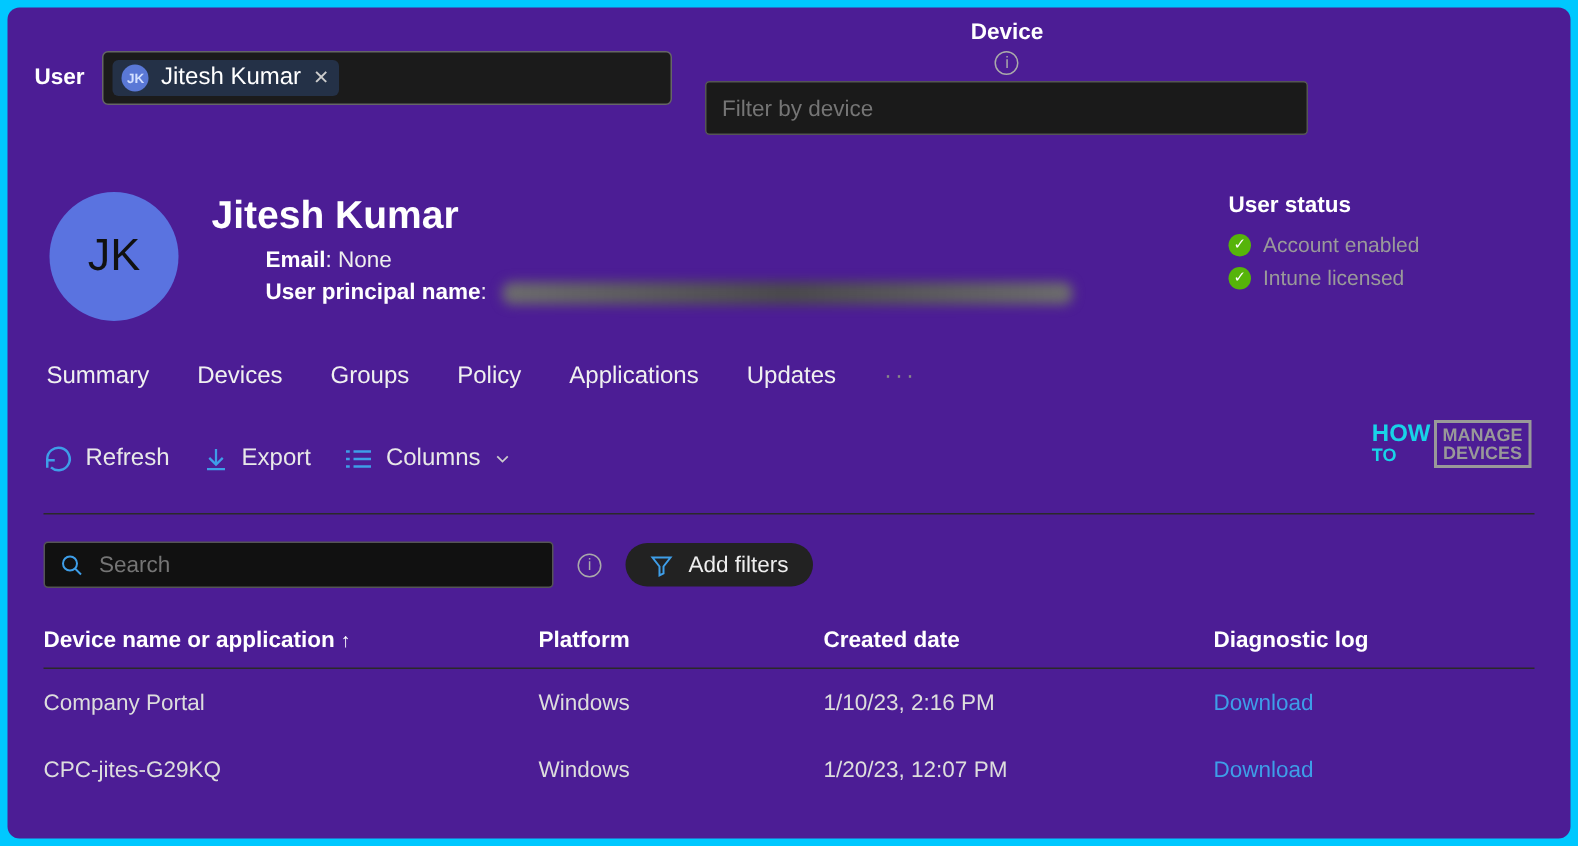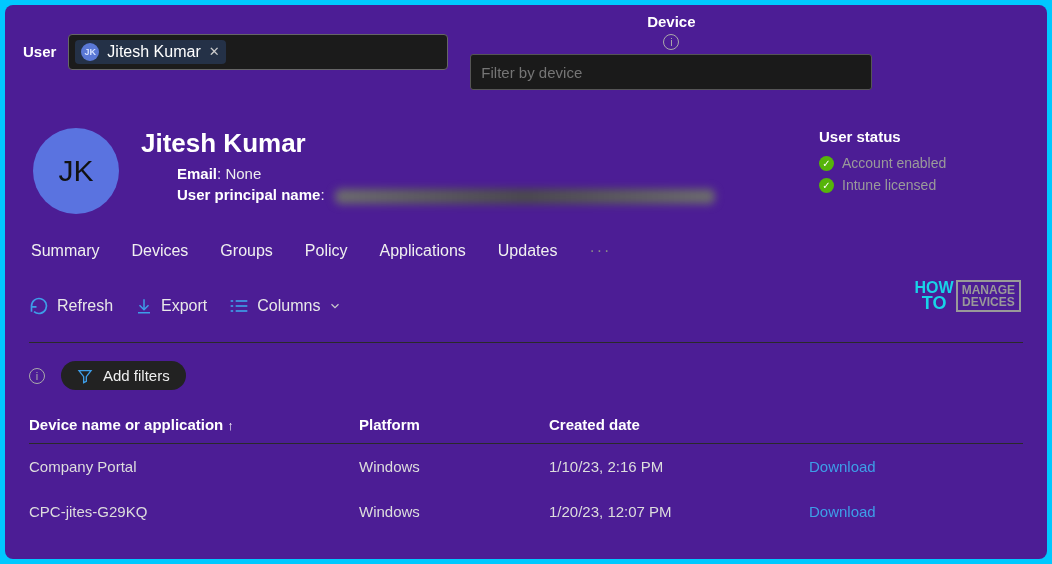--- a/index.html
+++ b/index.html
@@ -127,21 +127,21 @@
       display: flex; align-items: center; gap: 22px;
       padding: 30px 24px 10px 24px;
       position: relative;
     }
     .tool-btn { display: inline-flex; align-items: center; gap: 8px; color: #e8e8e8; cursor: pointer; font-size: 16px; }
     .watermark {
       position: absolute; right: 26px; top: 14px;
       display: flex; align-items: center; gap: 2px;
     }
     .wm-how { color:#18d3e8; font-weight:800; font-size:16px; line-height:0.9; text-align:right;}
-    .wm-to { color:#18d3e8; font-weight:800; font-size:18px; line-height:0.9;text-align:center;}
+    .wm-to { color:#18d3e8; font-weight:800; font-size:12px; line-height:0.9;}
     .wm-box { border:2px solid #999; color:#999; font-weight:700; font-size:12px; padding:2px 4px; text-align:center; line-height:1;}
     .divider { height:1px; background:#2a2a2a; margin: 16px 24px 0 24px; }
     .search-row {
       display: flex; align-items:center; gap: 16px;
       padding: 18px 24px 0 24px;
     }
     .search-box {
       border:1px solid #555; border-radius:3px;
       display:flex; align-items:center; gap:10px;
       padding: 6px 10px; width: 340px;
@@ -258,34 +258,42 @@
       <div class="wm-box">
         <div>MANAGE</div>
         <div>DEVICES</div>
       </div>
     </div>
   </div>
 
   <div class="divider"></div>
 
   <div class="search-row">
+    <div class="search-box">
+      <svg width="16" height="16" viewBox="0 0 24 24" fill="none" stroke="#3e9ee8" stroke-width="2">
+          <circle cx="10" cy="10" r="7"></circle>
+          <line x1="21" y1="21" x2="15" y2="15"></line>
+        </svg>
+      <input placeholder="Search" style="">
+    </div>
     <span class="info-icon">i</span>
     <span class="add-filter-btn">
       <svg width="16" height="16" viewBox="0 0 24 24" fill="none" stroke="#3e9ee8" stroke-width="2">
           <polygon points="3 4 21 4 14 13 14 20 10 22 10 13 3 4"></polygon>
         </svg>
       <span>Add filters</span>
     </span>
   </div>
 
   <div class="table">
     <div class="thead">
       <div class="col-name"><span>Device name or application</span><span class="sort-arrow">↑</span></div>
       <div class="col-plat">Platform</div>
       <div class="col-date">Created date</div>
+      <div class="col-diag">Diagnostic log</div>
     </div>
     <div class="trow">
       <div class="col-name">Company Portal</div>
       <div class="col-plat">Windows</div>
       <div class="col-date">1/10/23, 2:16 PM</div>
       <div class="col-diag link">Download</div>
     </div>
     <div class="trow">
       <div class="col-name">CPC-jites-G29KQ</div>
       <div class="col-plat">Windows</div>

